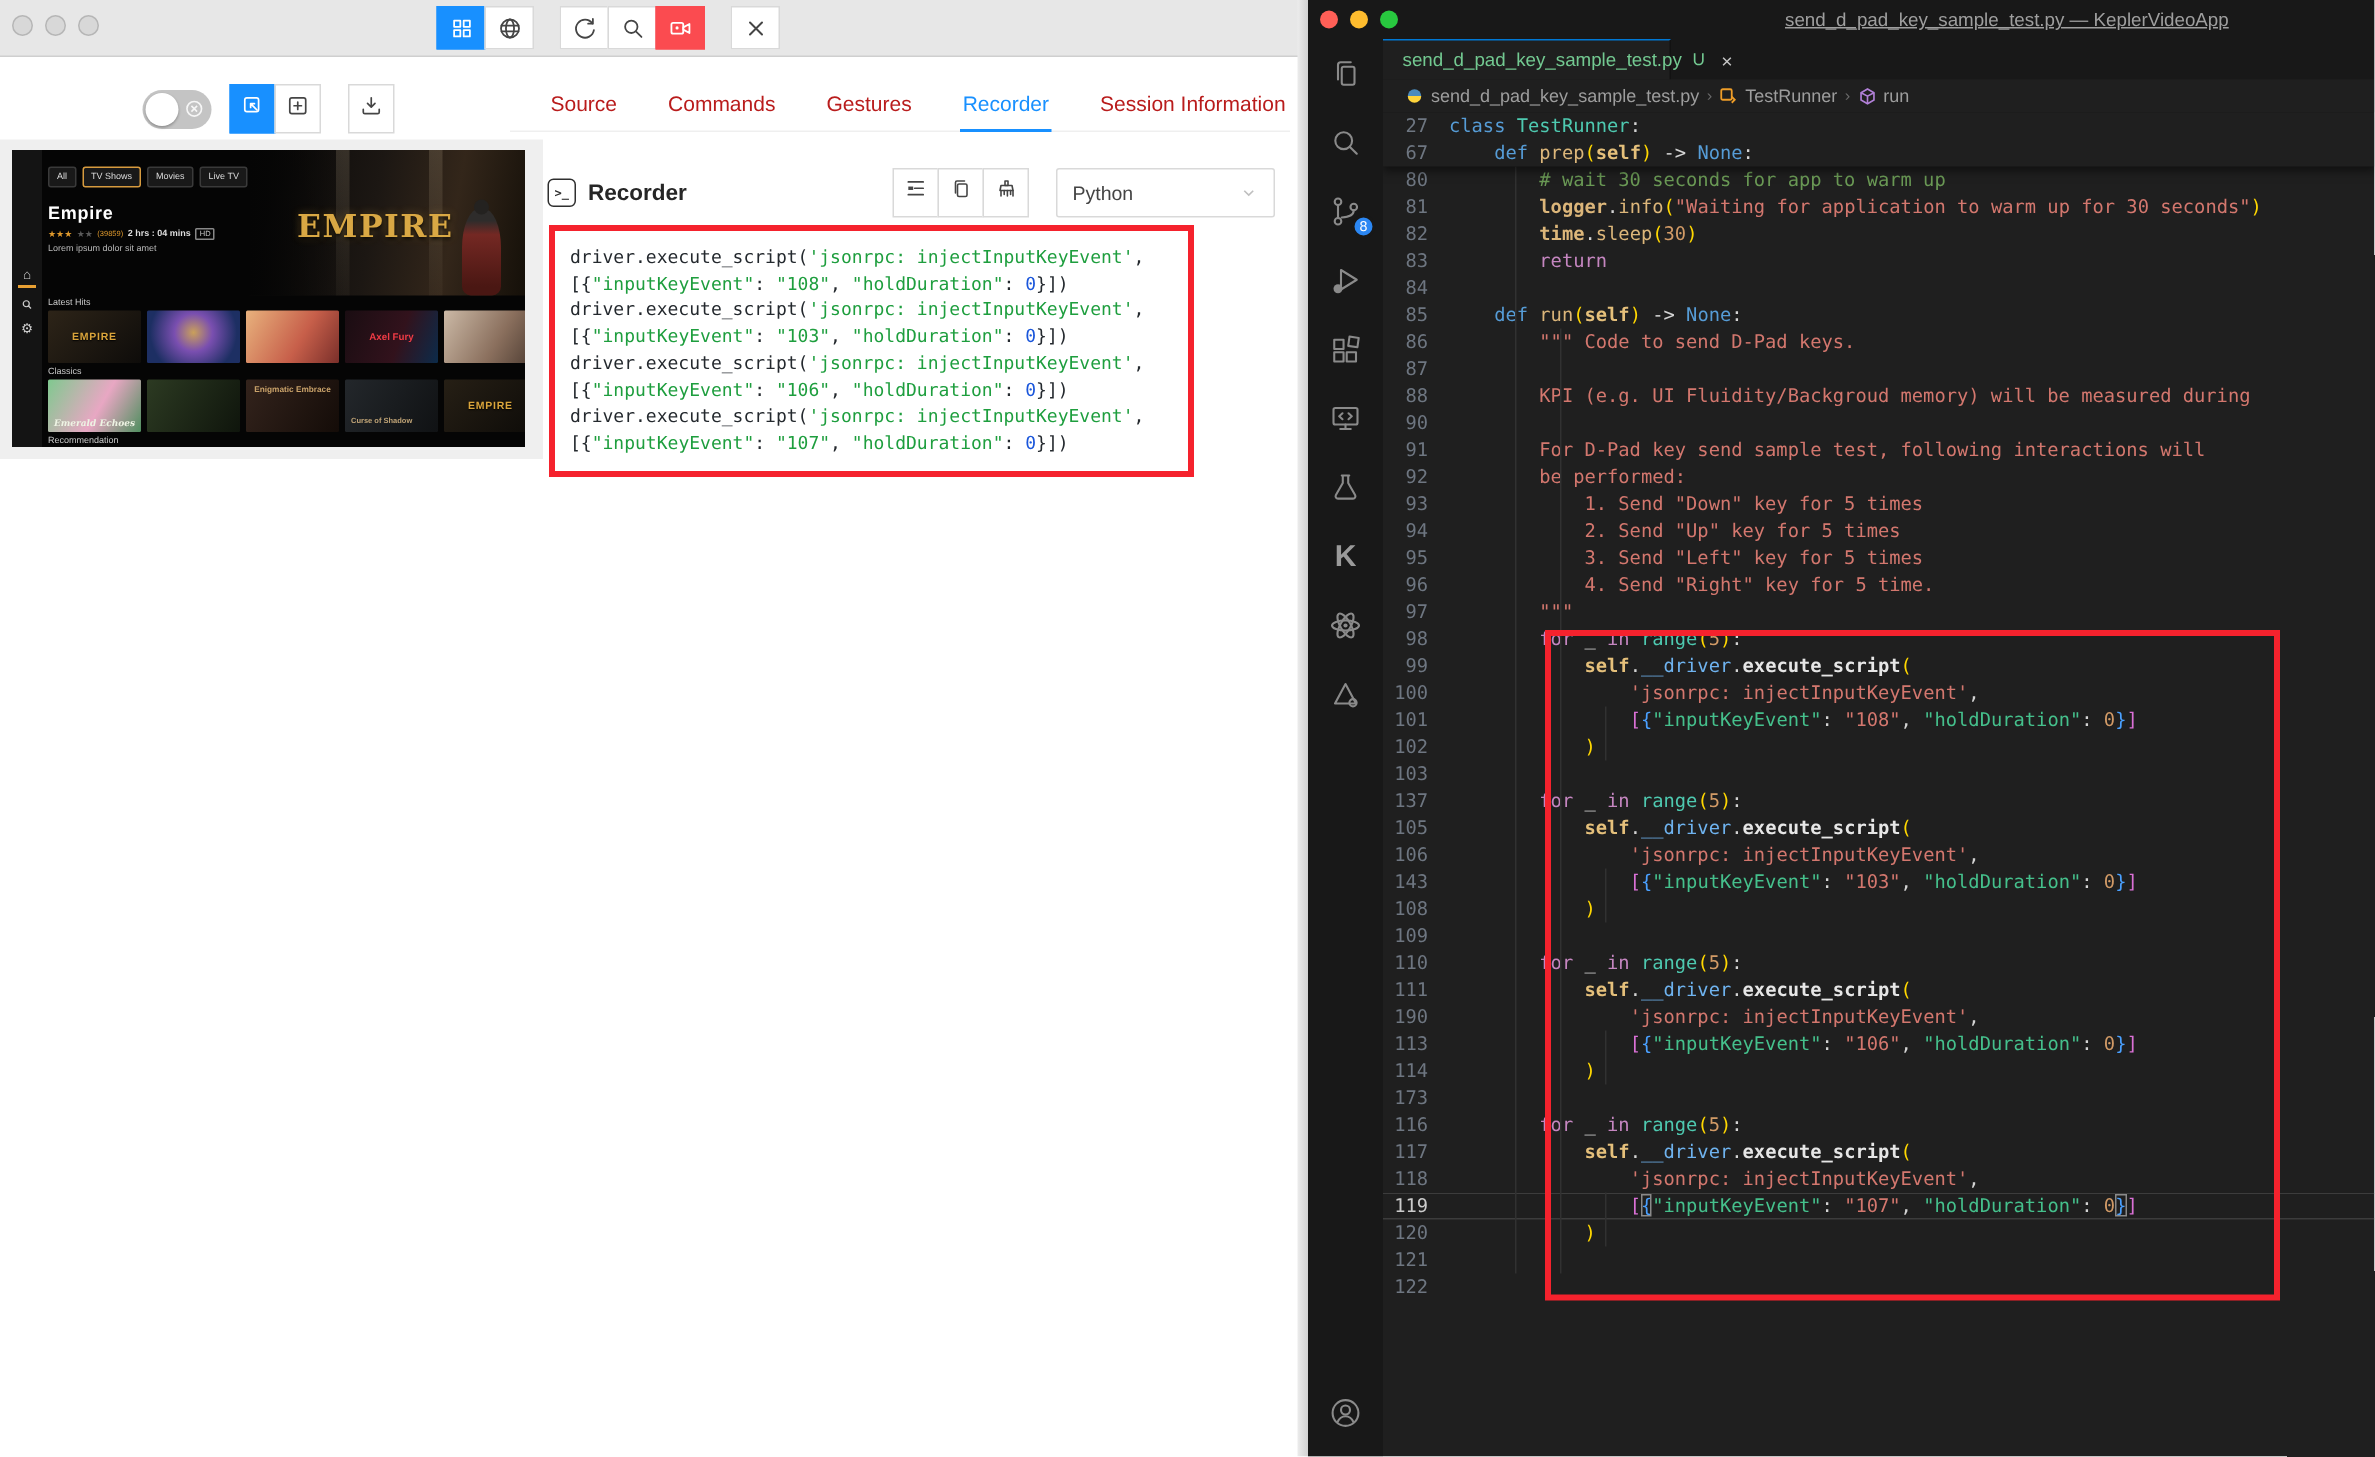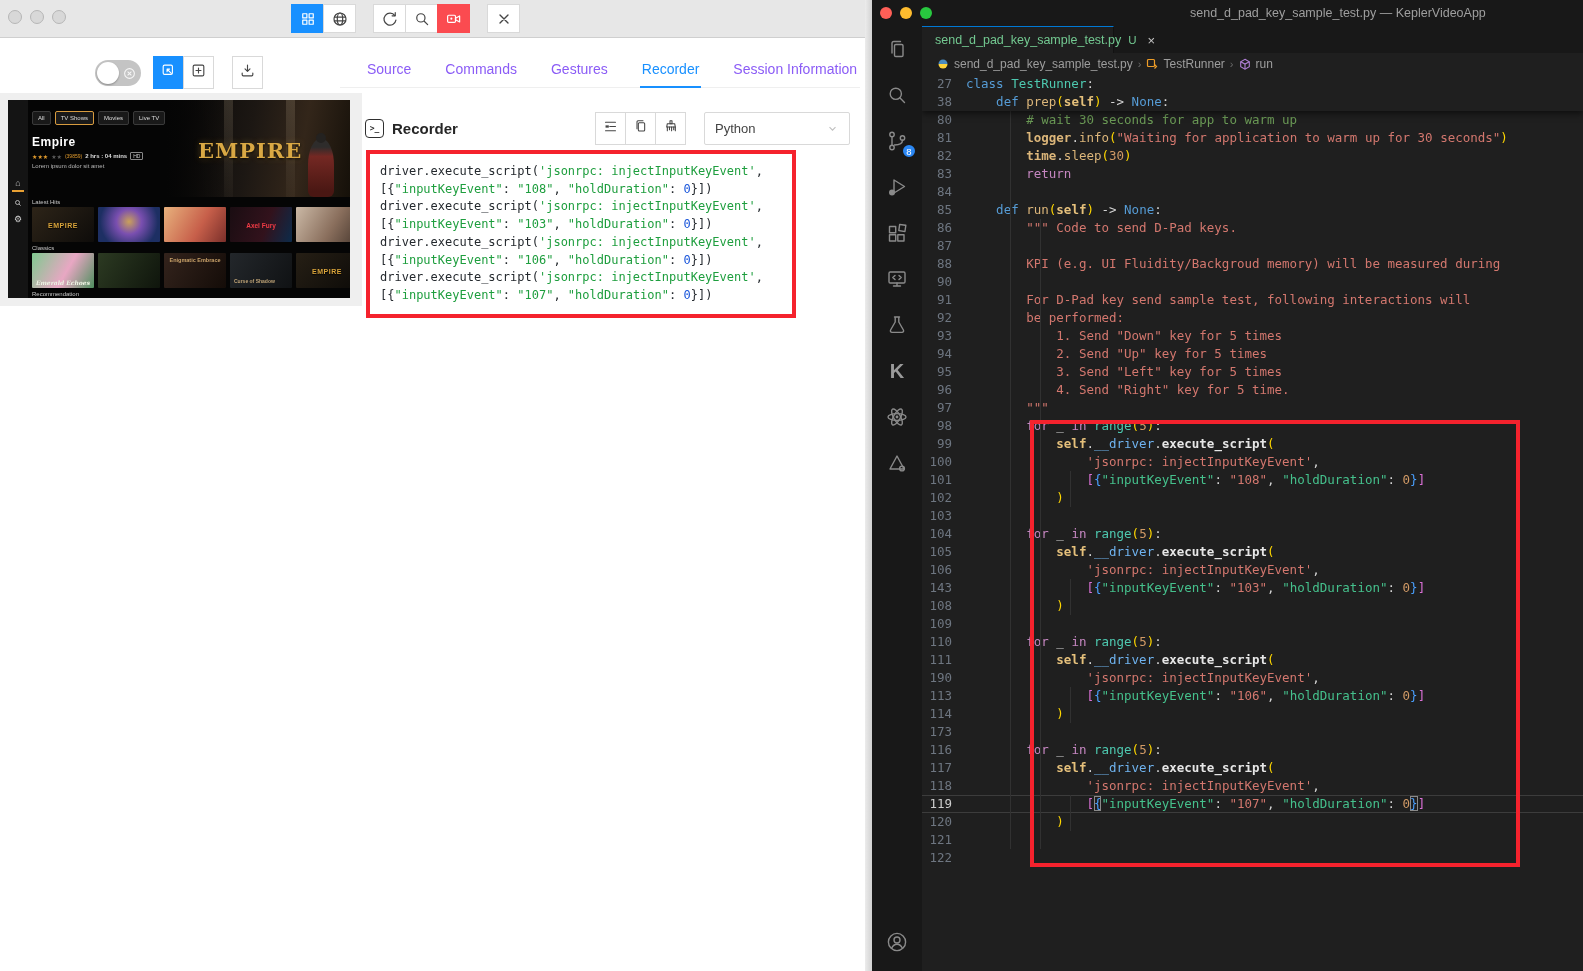--- a/index.html
+++ b/index.html
@@ -86,21 +86,21 @@
   .g6 { background:linear-gradient(120deg,#7fc98f,#e8a7c3 55%,#4f8f5f); }
   .g7 { background:linear-gradient(120deg,#2c3a22,#0f150c); }
   .g8 { background:linear-gradient(120deg,#33231c,#140c08); }
   .g9 { background:linear-gradient(120deg,#23272b,#101214); }
   .g10 { background:linear-gradient(135deg,#261f15,#0d0b08); }
 
   
   .ap-tabs { position:absolute; left:340px; top:50px; right:12px; height:38px;
              display:flex; align-items:center; gap:30px; padding-left:25px;
              border-bottom:1px solid #efefef; }
-  .ap-tab { position:relative; font-size:14px; color:#8b5cf6; padding:10px 2px; cursor:default; }
+  .ap-tab { position:relative; font-size:14px; color:#b91c1c; padding:10px 2px; cursor:default; }
   .ap-tab.active { color:#1890ff; }
   .ap-tab.active:after { content:''; position:absolute; left:0; right:0; bottom:-1px; height:2px; background:#1890ff; }
 
   .rec-header { position:absolute; left:365px; top:108px; right:22px; height:40px;
                 display:flex; align-items:center; }
   .rec-title-ico { width:19px; height:19px; border:1.6px solid #2f2f2f; border-radius:4px;
                    display:flex; align-items:center; justify-content:center;
                    font-family:"DejaVu Sans Mono",monospace; font-size:8px; font-weight:bold; color:#2f2f2f; }
   .rec-title { font-size:15px; font-weight:bold; color:#262626; margin-left:8px; }
   .rec-actions { display:flex; margin-left:auto; }
@@ -116,21 +116,21 @@
   .r-pl { color:#24292e; } .r-str { color:#1e9e3e; } .r-num { color:#1a56db; }
 
   .right-strip { position:absolute; right:0; top:0; width:7px; height:100%;
                  background:linear-gradient(90deg,#ececec,#d2d2d2); }
 
   
   .vscode { position:absolute; left:872px; top:0; width:711px; height:971px;
             background:#1f1f1f; overflow:hidden; }
   .vs-titlebar { position:relative; height:26px; background:#181818; }
   .vtl { position:absolute; top:7px; width:12px; height:12px; border-radius:50%; }
-  .vs-title { position:absolute; left:318px; top:6px; font-size:12.5px; color:#9f9f9f; white-space:nowrap; }
+  .vs-title { position:absolute; left:318px; top:6px; font-size:12.5px; color:#9f9f9f; white-space:nowrap;text-decoration:underline; }
   .vs-body { position:absolute; top:26px; left:0; right:0; bottom:0; display:flex; }
   .activity { width:50px; background:#181818; display:flex; flex-direction:column; align-items:center;
               padding-top:10px; gap:20px; flex:0 0 50px; }
   .act-ico { position:relative; width:26px; height:26px; display:flex; align-items:center; justify-content:center; }
   .act-ico svg { stroke:#8a8a8a; fill:none; stroke-width:1.4; stroke-linecap:round; stroke-linejoin:round; }
   .act-k { font-size:20px; font-weight:bold; color:#9a9a9a; font-family:"Liberation Sans",sans-serif; }
   .badge { position:absolute; right:-7px; bottom:-5px; width:16px; height:16px; border-radius:50%;
            background:#2b87f3; color:#fff; font-size:9.5px; display:flex; align-items:center; justify-content:center;
            border:2px solid #181818; }
   .act-spacer { flex:1; }
@@ -539,21 +539,21 @@
           <span>run</span>
         </div>
 
         <div class="editor">
           <div class="sticky" id="vs-sticky">
               <div class="vrow">
                 <span class="ln">27</span>
                 <pre class="vc"><span class="s-def">class </span><span class="s-cls">TestRunner</span><span class="s-pl">:</span></pre>
               </div>
               <div class="vrow">
-                <span class="ln">38</span>
+                <span class="ln">67</span>
                 <pre class="vc"><span class="s-pl">    </span><span class="s-def">def </span><span class="s-fn">prep</span><span class="s-b1">(</span><span class="s-self">self</span><span class="s-b1">)</span><span class="s-pl"> -&gt; </span><span class="s-def">None</span><span class="s-pl">:</span></pre>
               </div>
             </div>
           <div id="vs-lines">
             <div class="guide" style="left:88px; top:0; height:738px"></div>
             <div class="guide" style="left:118px; top:108px; height:630px"></div>
             <div class="guide" style="left:148px; top:360px; height:36px"></div>
             <div class="guide" style="left:148px; top:468px; height:36px"></div>
             <div class="guide" style="left:148px; top:576px; height:36px"></div>
             <div class="guide" style="left:148px; top:684px; height:36px"></div>
@@ -643,21 +643,21 @@
               </div>
               <div class="vrow">
                 <span class="ln">102</span>
                 <pre class="vc"><span class="s-pl">            </span><span class="s-b1">)</span></pre>
               </div>
               <div class="vrow">
                 <span class="ln">103</span>
                 <pre class="vc"></pre>
               </div>
               <div class="vrow">
-                <span class="ln">104</span>
+                <span class="ln">137</span>
                 <pre class="vc"><span class="s-pl">        </span><span class="s-kw">for</span><span class="s-pl"> _ </span><span class="s-kw">in</span><span class="s-pl"> </span><span class="s-cls">range</span><span class="s-b1">(</span><span class="s-num">5</span><span class="s-b1">)</span><span class="s-pl">:</span></pre>
               </div>
               <div class="vrow">
                 <span class="ln">105</span>
                 <pre class="vc"><span class="s-pl">            </span><span class="s-self">self</span><span class="s-pl">.</span><span class="s-prop">__driver</span><span class="s-pl">.</span><span class="s-m">execute_script</span><span class="s-b1">(</span></pre>
               </div>
               <div class="vrow">
                 <span class="ln">106</span>
                 <pre class="vc"><span class="s-pl">                </span><span class="s-str">'jsonrpc: injectInputKeyEvent'</span><span class="s-pl">,</span></pre>
               </div>

